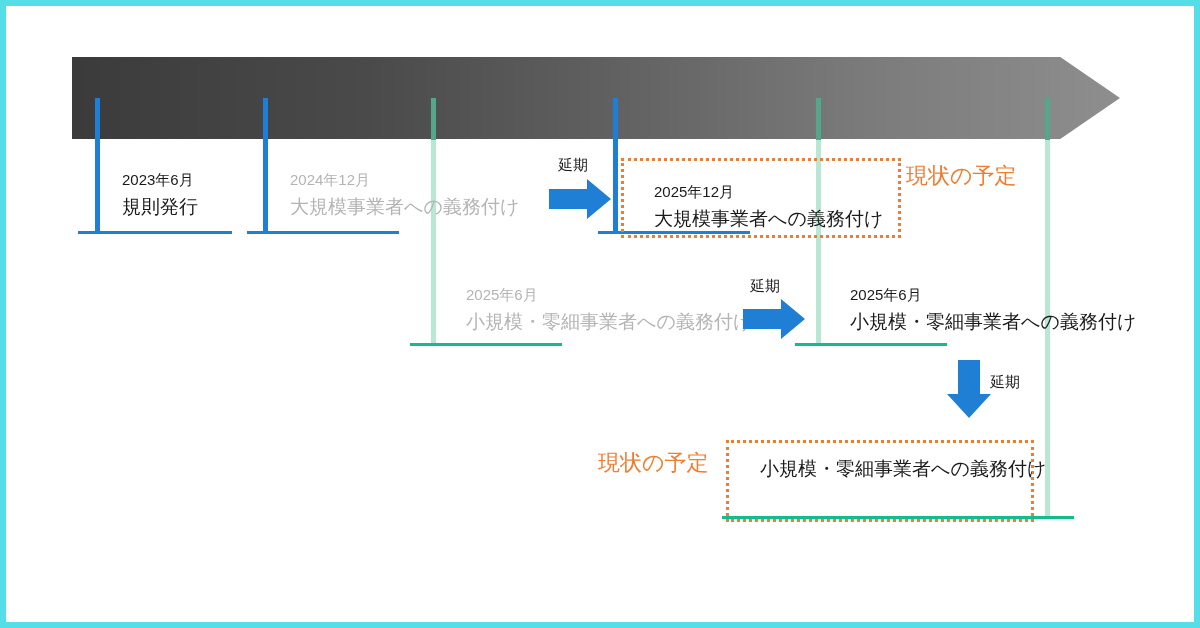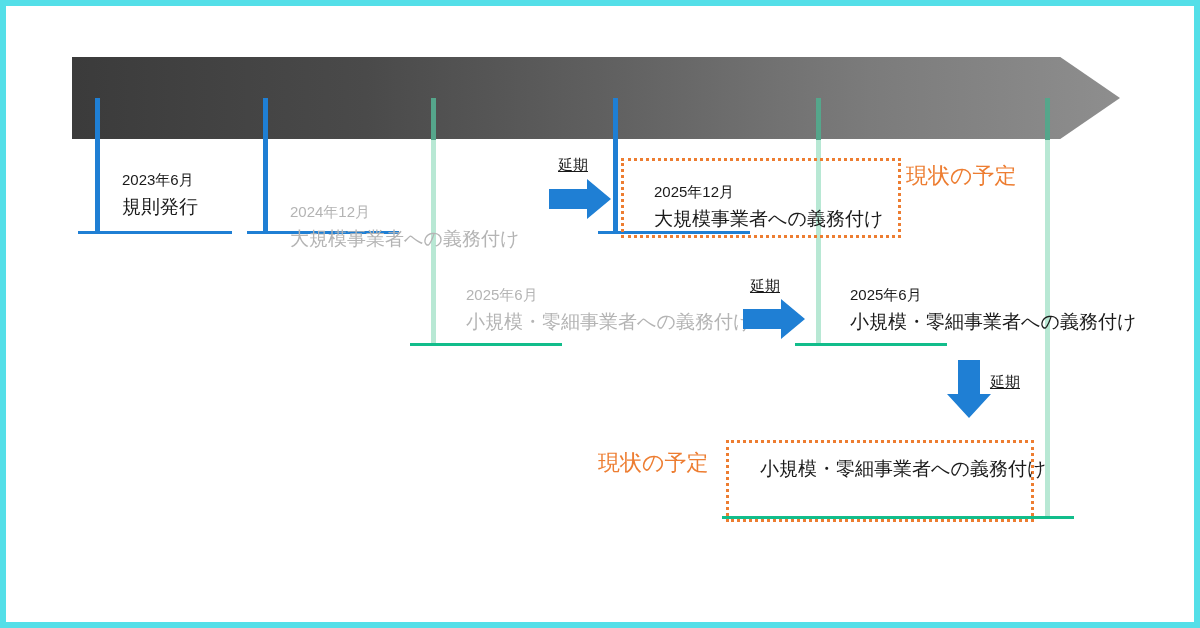--- a/index.html
+++ b/index.html
@@ -96,21 +96,20 @@
   }
 
   
   .enki {
     position: absolute;
     font-size: 15px;
     line-height: 18px;
     color: #1a1a1a;
     white-space: nowrap;
     z-index: 9;
-    text-decoration: underline;
   }
 
   
   .arrow { position: absolute; z-index: 9; }
   .arrow svg { display: block; }
 </style>
 </head>
 <body>
 
 <div id="canvas">
@@ -132,21 +131,21 @@
   <div class="uline blue" style="left:598px; top:231px; width:152px;"></div>
   <div class="uline green" style="left:410px; top:343px; width:152px;"></div>
   <div class="uline green" style="left:795px; top:343px; width:152px;"></div>
   <div class="uline green" style="left:722px; top:516px; width:352px;"></div>
 
   <div class="event active" style="left:100px; top:170px;">
     <div class="date">2023年6月</div>
     <div class="title">規則発行</div>
   </div>
 
-  <div class="event faded" style="left:268px; top:170px;margin-top:32px;">
+  <div class="event faded" style="left:268px; top:170px;">
     <div class="date">2024年12月</div>
     <div class="title">大規模事業者への義務付け</div>
   </div>
 
   <div class="enki" style="left:558px; top:156px;">延期</div>
   <div class="arrow" style="left:549px; top:179px;">
     <svg width="62" height="40" viewBox="0 0 62 40" aria-hidden="true">
       <polygon points="0,10 38,10 38,0 62,20 38,40 38,30 0,30" fill="#1f7fd4"></polygon>
     </svg>
   </div>

